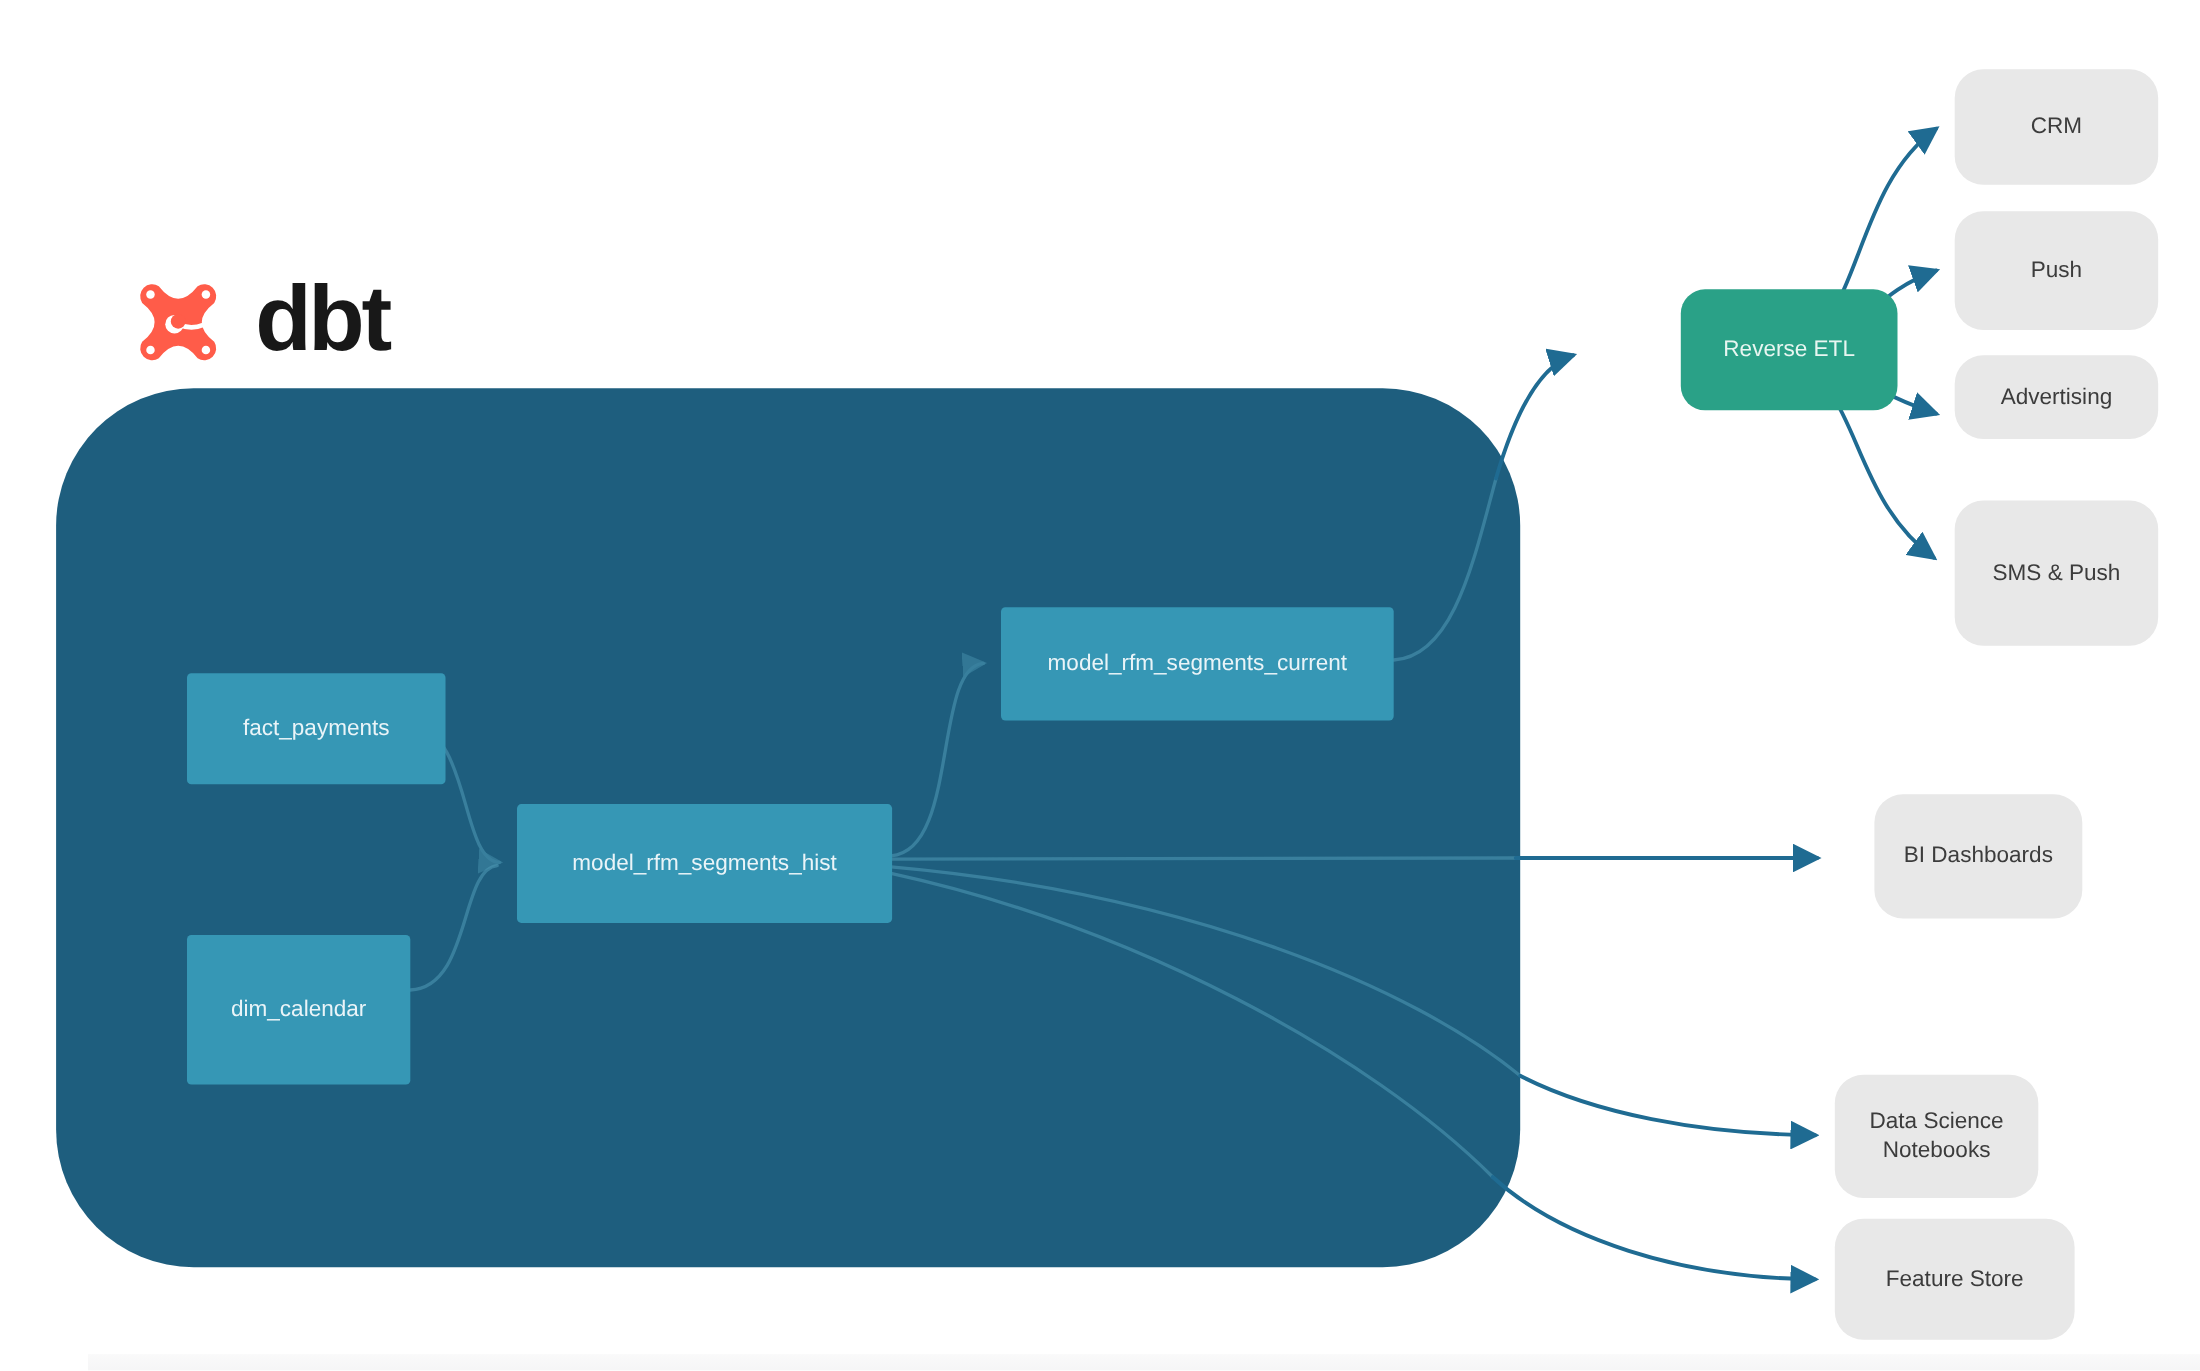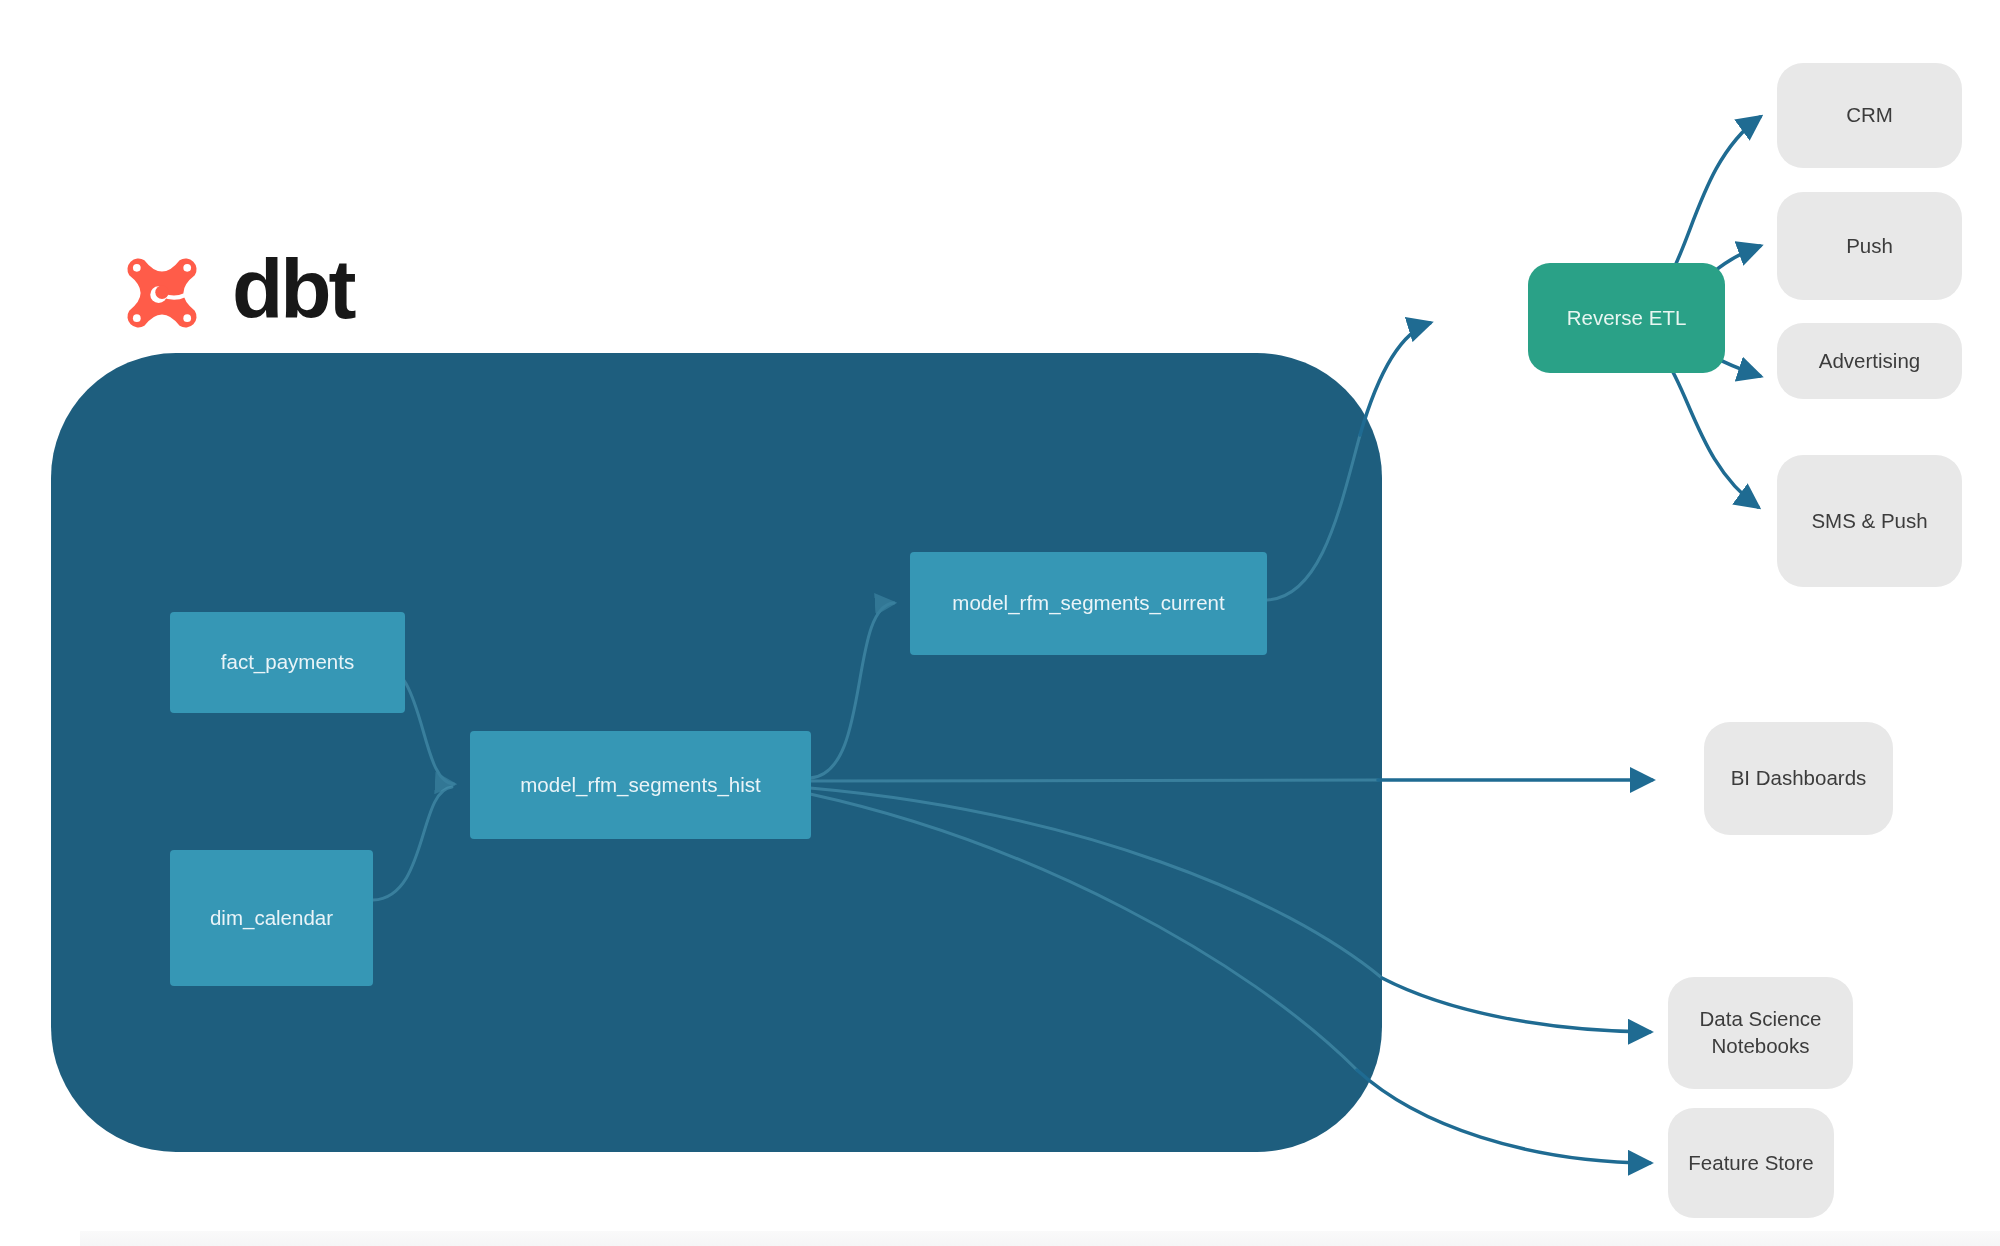--- a/index.html
+++ b/index.html
@@ -34,21 +34,21 @@
   .n-dim{left:170px;top:850px;width:203px;height:136px;}
   .n-hist{left:470px;top:731px;width:341px;height:108px;}
   .n-current{left:910px;top:552px;width:357px;height:103px;}
   .n-retl{left:1528px;top:263px;width:197px;height:110px;}
   .n-crm{left:1777px;top:63px;width:185px;height:105px;}
   .n-email{left:1777px;top:192px;width:185px;height:108px;}
   .n-adv{left:1777px;top:323px;width:185px;height:76px;}
   .n-sms{left:1777px;top:455px;width:185px;height:132px;}
   .n-bi{left:1668px;top:722px;width:189px;height:113px;margin-left:36px;}
   .n-dsn{left:1668px;top:977px;width:185px;height:112px;}
-  .n-fs{left:1668px;top:1108px;width:166px;height:110px;}
+  .n-fs{left:1668px;top:1108px;width:218px;height:110px;}
 
   
   .bottom-strip{left:80px;top:1231px;width:1920px;height:15px;
                 background:linear-gradient(to bottom, rgba(120,120,130,0.04), rgba(120,120,130,0.07));}
 </style>
 </head>
 <body>
 
 <div class="abs logo-wrap">
   <svg class="logo-icon" viewBox="0 0 100 100">

